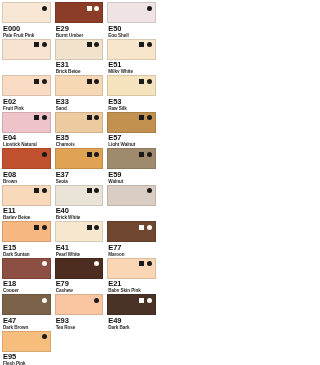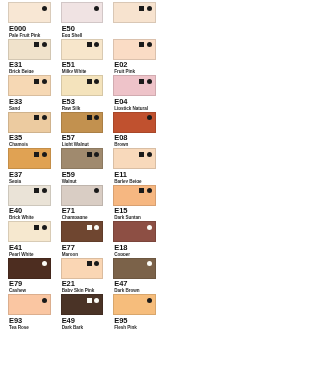--- a/index.html
+++ b/index.html
@@ -18,21 +18,21 @@
     display: grid;
     grid-template-columns: repeat(3, 52.66px);
     grid-auto-rows: 36.5px;
     width: 158px;
     height: 365px;
     box-sizing: border-box;
   }
   .swatch-cell {
     position: relative;
     box-sizing: border-box;
-    padding: 2px 2px 0 8px;
+    padding: 2px 2px 0 2px;
     overflow: hidden;
   }
   .swatch-color {
     position: relative;
     height: 21px;
     width: 100%;
     box-sizing: border-box;
     border: 0.5px solid rgba(0,0,0,0.12);
   }
   .marker-row {
@@ -84,20 +84,32 @@
         <div class="marker-row">
           <span class="mk circle dark"></span>
         </div>
       </div>
       <div class="swatch-text">
         <span class="code">E000</span>
         <span class="cname">Pale Fruit Pink</span>
       </div>
     </div>
     <div class="swatch-cell">
+      <div class="swatch-color" style="background: rgb(140, 61, 40);">
+        <div class="marker-row">
+          <span class="mk square light"></span>
+          <span class="mk circle light"></span>
+        </div>
+      </div>
+      <div class="swatch-text">
+        <span class="code">E29</span>
+        <span class="cname">Burnt Umber</span>
+      </div>
+    </div>
+    <div class="swatch-cell">
       <div class="swatch-color" style="background: rgb(240, 227, 227);">
         <div class="marker-row">
           <span class="mk circle dark"></span>
         </div>
       </div>
       <div class="swatch-text">
         <span class="code">E50</span>
         <span class="cname">Egg Shell</span>
       </div>
     </div>
@@ -262,24 +274,20 @@
       <div class="swatch-text">
         <span class="code">E40</span>
         <span class="cname">Brick White</span>
       </div>
     </div>
     <div class="swatch-cell">
       <div class="swatch-color" style="background: rgb(217, 205, 196);">
         <div class="marker-row">
           <span class="mk circle dark"></span>
         </div>
-      </div>
-      <div class="swatch-text">
-        <span class="code">E71</span>
-        <span class="cname">Champagne</span>
       </div>
     </div>
     <div class="swatch-cell">
       <div class="swatch-color" style="background: rgb(246, 183, 129);">
         <div class="marker-row">
           <span class="mk square dark"></span>
           <span class="mk circle dark"></span>
         </div>
       </div>
       <div class="swatch-text">

